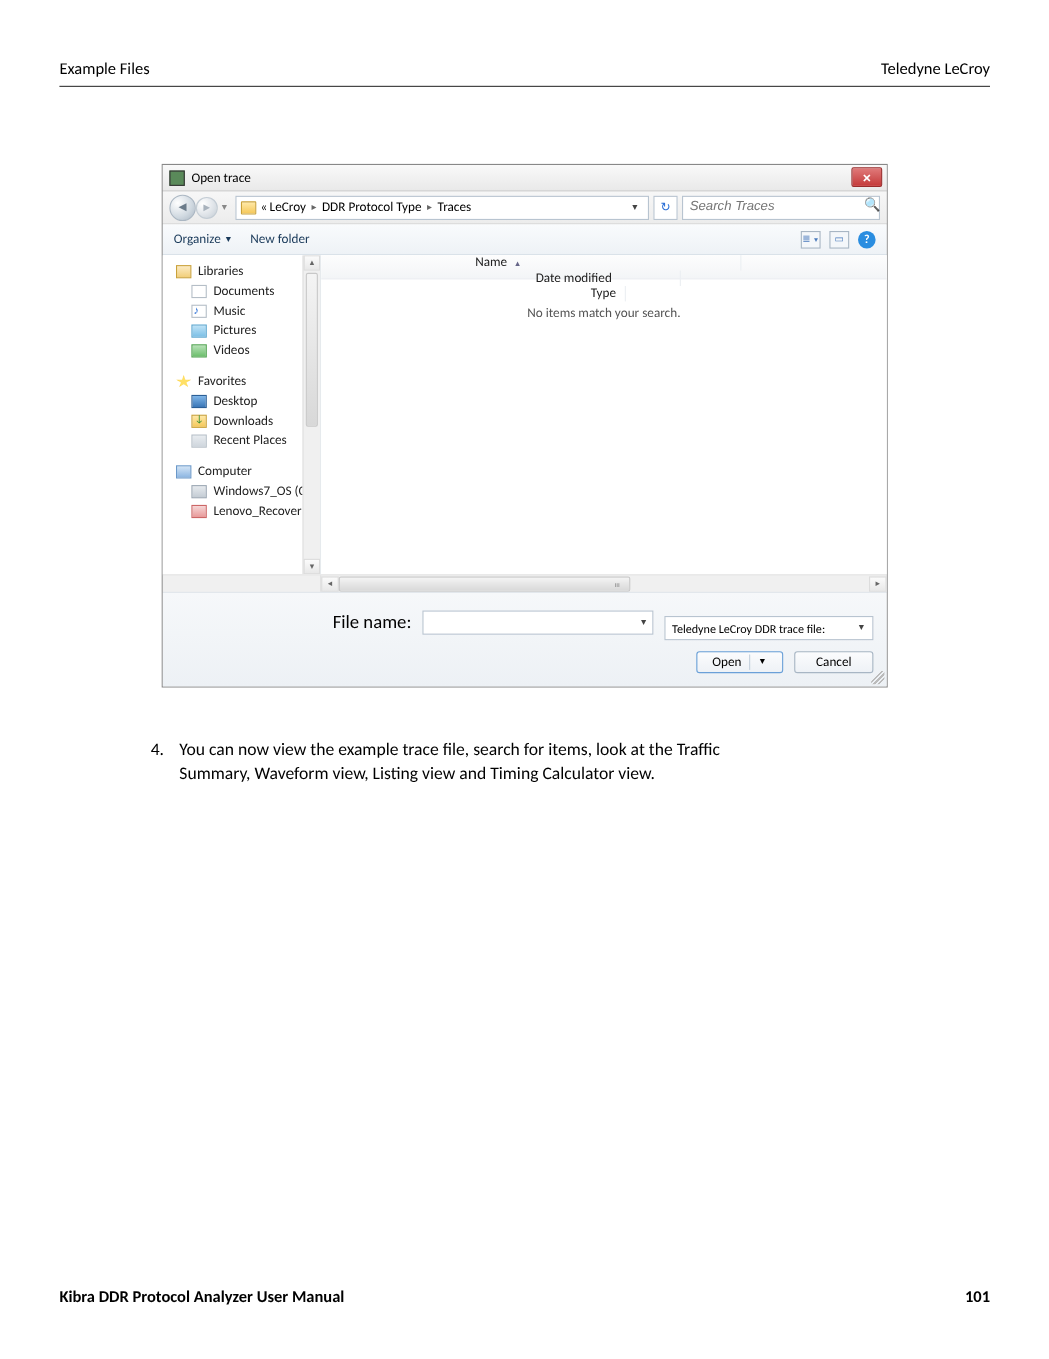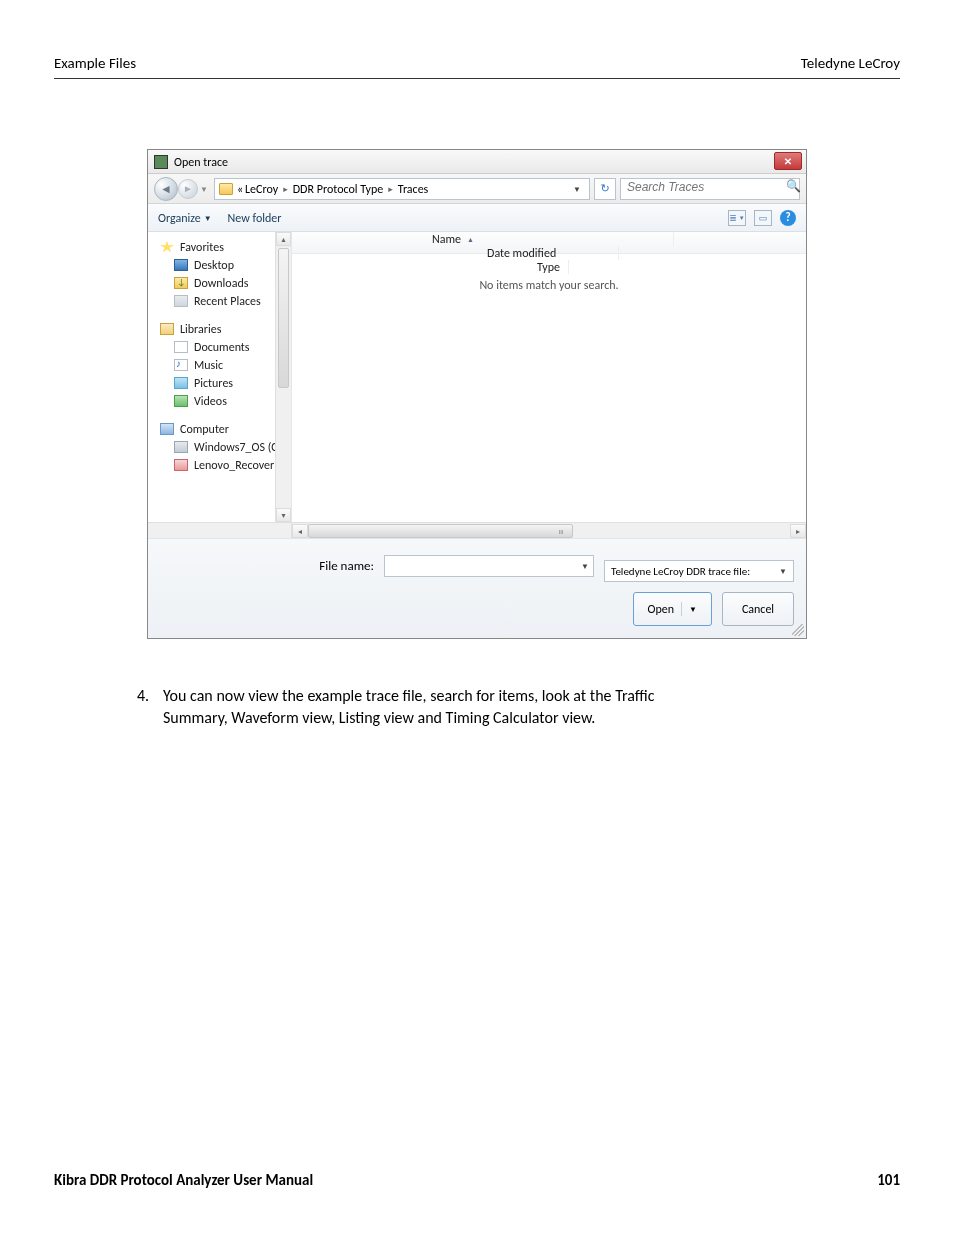--- a/index.html
+++ b/index.html
@@ -197,36 +197,36 @@
   }
   .hscroll .hmark { position:absolute; left:52%; top:3px; font-size:7px; color:#888;}
   .footer {
     background:linear-gradient(#f6f8fa,#edf1f5);
     padding:10px 12px 12px 12px;
     display:flex; flex-direction:column; gap:10px; align-items:flex-end;
     border-top:1px solid #e0e6ec;
     position:relative;
   }
   .fn-row { display:flex; align-items:center; gap:10px; width:100%; justify-content:flex-end;}
-  .fn-label { font-size:13px; color:#000;}
+  .fn-label { font-size:17px; color:#000;}
   .fn-input {
     width:210px; height:22px; background:#fff; border:1px solid #b8c4d0;
     display:flex; align-items:center; padding:0 4px;
   }
   .fn-input input { border:none; outline:none; flex:1; font-size:12px;}
   .fn-drop { font-size:8px; color:#444;}
   .filter-sel {
     width:190px; height:22px; background:#fff; border:1px solid #b8c4d0;
     display:flex; align-items:center; padding:0 6px; font-size:11px; color:#000;
     justify-content:space-between;
     margin-top:11px;
   }
   .btn-row { display:flex; gap:10px;}
   .btn {
-    min-width:72px; height:34px; padding:0 14px;
+    min-width:72px; height:20px; padding:0 14px;
     background:linear-gradient(#fbfcfd,#eef2f6);
     border:1px solid #a8b6c4; border-radius:3px;
     font-size:12px; color:#000;
     display:inline-flex; align-items:center; justify-content:center; gap:3px;
   }
   .btn.def { border-color:#6aa0d8;}
   .resize-grip {
     position:absolute; right:2px; bottom:2px; width:12px; height:12px;
     background:
       linear-gradient(135deg, transparent 0 40%, #bbb 40% 48%, transparent 48% 56%, #bbb 56% 64%, transparent 64% 72%, #bbb 72% 80%, transparent 80%);
@@ -296,56 +296,56 @@
           </span>
           <span class="tb-icon">▭</span>
           <span class="help-icon">?</span>
         </div>
       </div>
 
       <div class="body-row">
         <div class="sidebar">
           <div class="sb-group">
             <div class="sb-item">
+                <span class="sb-icon ic-lib"></span>
+                <span>Libraries</span>
+              </div>
+            <div class="sb-item sb-sub">
+                <span class="sb-icon ic-doc"></span>
+                <span>Documents</span>
+              </div>
+            <div class="sb-item sb-sub">
+                <span class="sb-icon ic-music"></span>
+                <span>Music</span>
+              </div>
+            <div class="sb-item sb-sub">
+                <span class="sb-icon ic-pic"></span>
+                <span>Pictures</span>
+              </div>
+            <div class="sb-item sb-sub">
+                <span class="sb-icon ic-vid"></span>
+                <span>Videos</span>
+              </div>
+          </div>
+          <div class="sb-group">
+            <div class="sb-item">
                 <span class="sb-icon ic-fav"></span>
                 <span>Favorites</span>
               </div>
             <div class="sb-item sb-sub">
                 <span class="sb-icon ic-desktop"></span>
                 <span>Desktop</span>
               </div>
             <div class="sb-item sb-sub">
                 <span class="sb-icon ic-dl"></span>
                 <span>Downloads</span>
               </div>
             <div class="sb-item sb-sub">
                 <span class="sb-icon ic-recent"></span>
                 <span>Recent Places</span>
-              </div>
-          </div>
-          <div class="sb-group">
-            <div class="sb-item">
-                <span class="sb-icon ic-lib"></span>
-                <span>Libraries</span>
-              </div>
-            <div class="sb-item sb-sub">
-                <span class="sb-icon ic-doc"></span>
-                <span>Documents</span>
-              </div>
-            <div class="sb-item sb-sub">
-                <span class="sb-icon ic-music"></span>
-                <span>Music</span>
-              </div>
-            <div class="sb-item sb-sub">
-                <span class="sb-icon ic-pic"></span>
-                <span>Pictures</span>
-              </div>
-            <div class="sb-item sb-sub">
-                <span class="sb-icon ic-vid"></span>
-                <span>Videos</span>
               </div>
           </div>
           <div class="sb-group">
             <div class="sb-item">
                 <span class="sb-icon ic-comp"></span>
                 <span>Computer</span>
               </div>
             <div class="sb-item sb-sub">
                 <span class="sb-icon ic-drive"></span>
                 <span>Windows7_OS (C</span>

